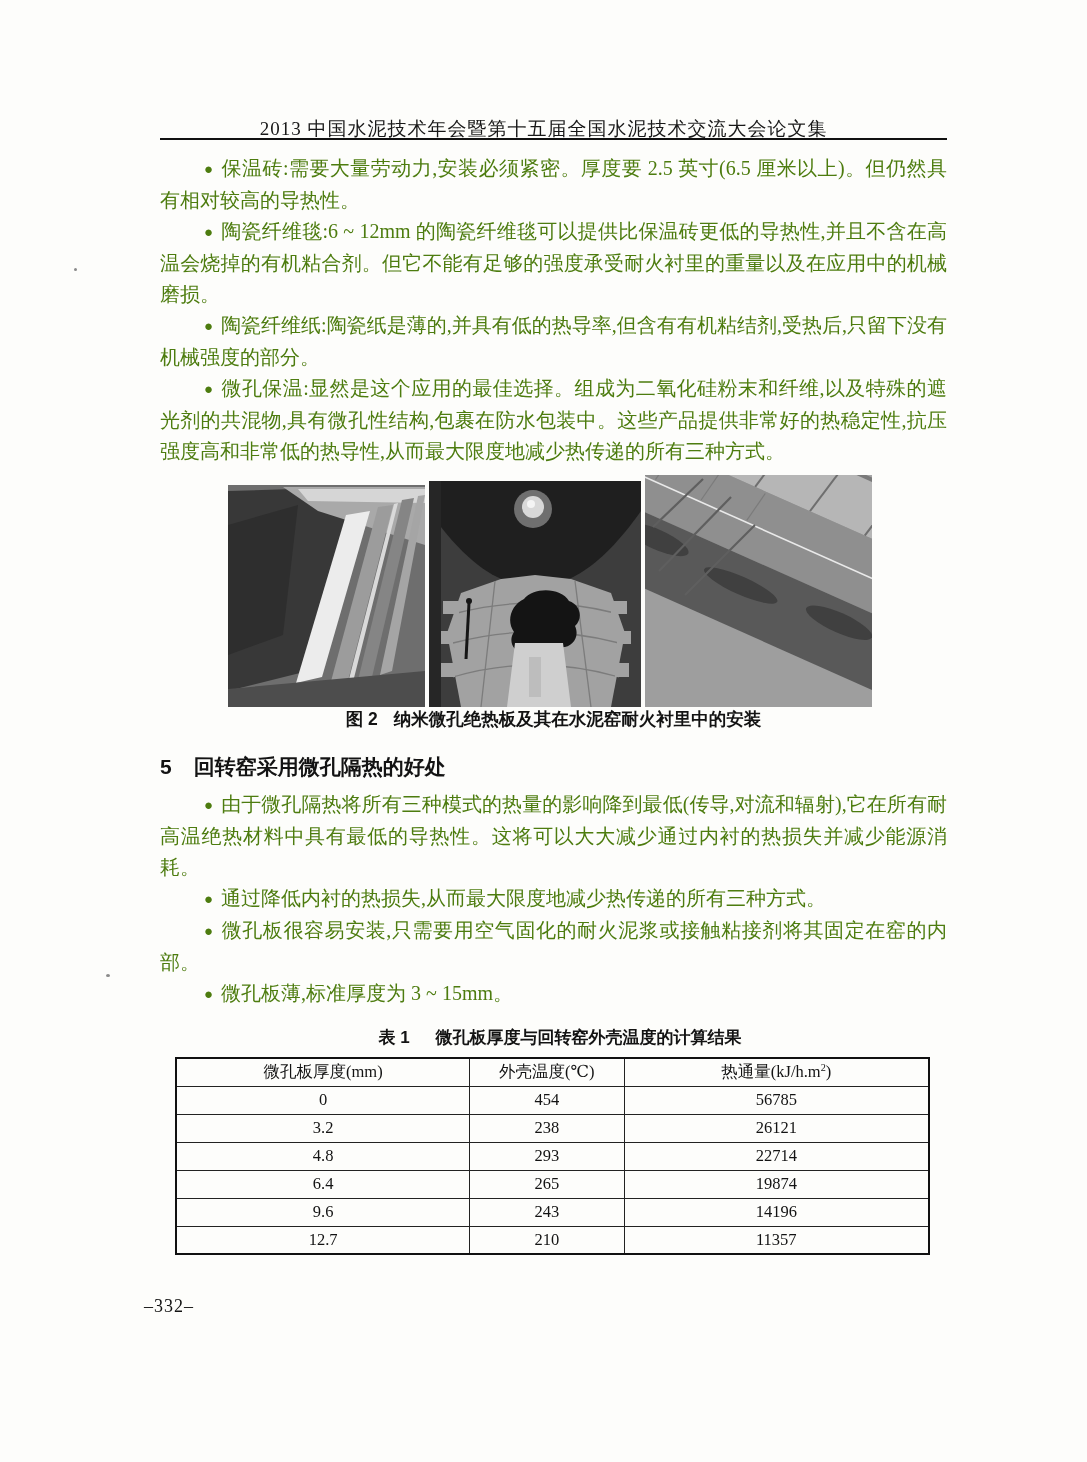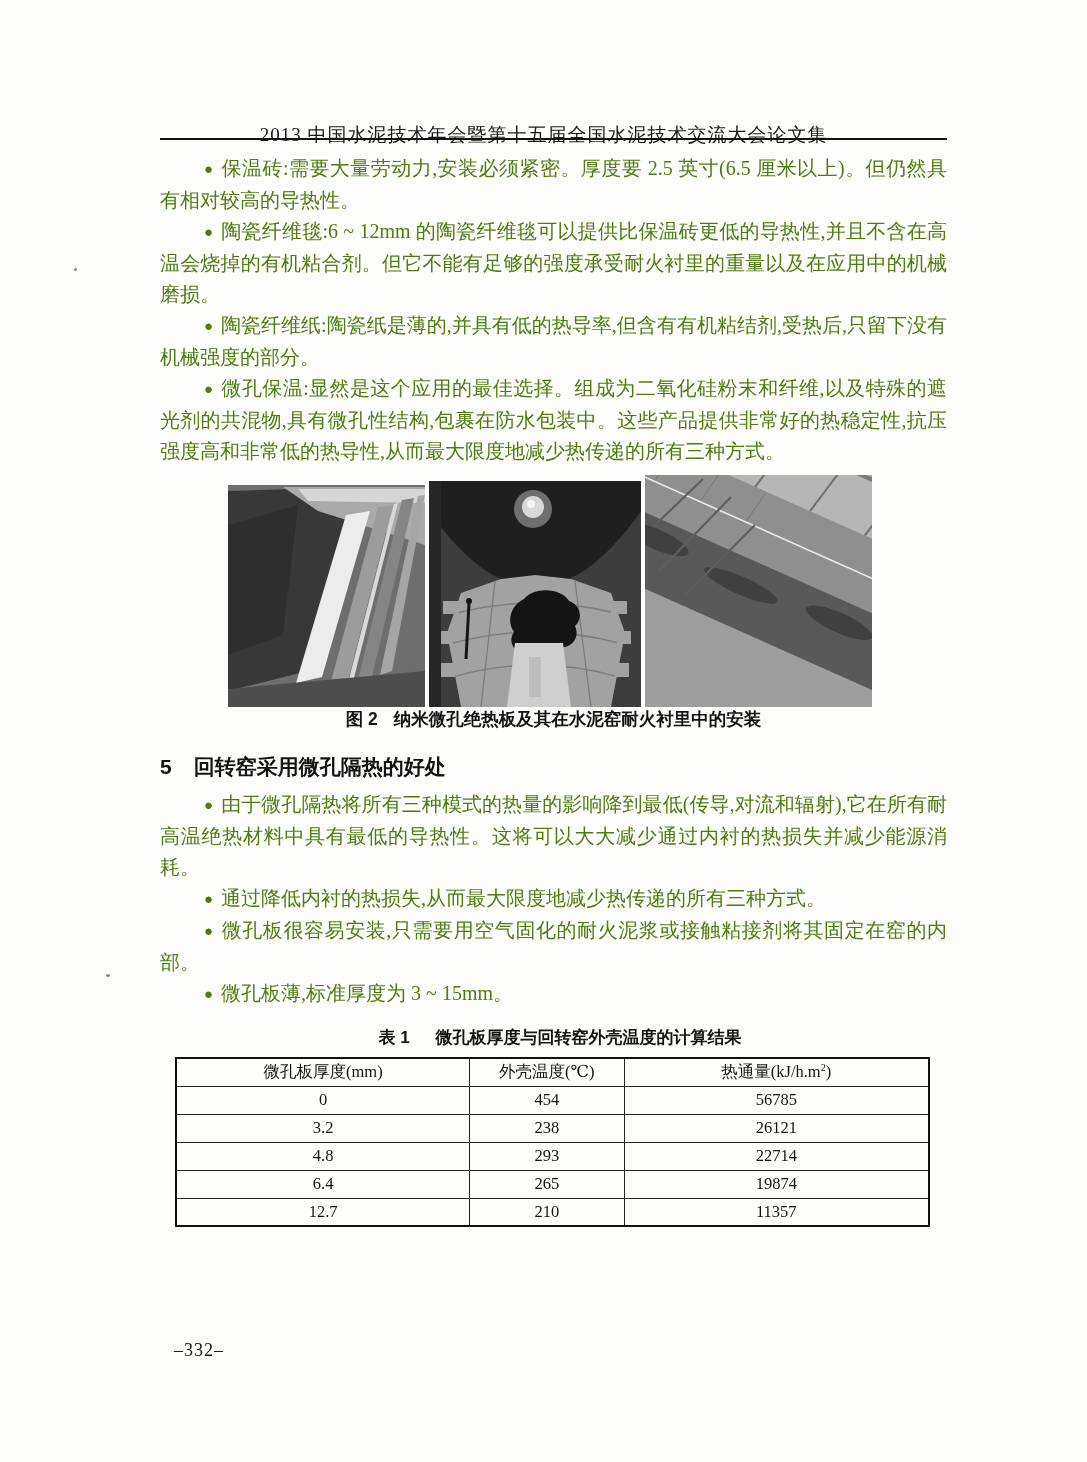--- a/index.html
+++ b/index.html
@@ -6,21 +6,21 @@
   html,body { background:#ffffff; }
   .page {
     position:relative;
     width:1087px; height:1462px;
     background:#fdfdfb;
     color:#131313;
     font-family:"Liberation Serif","DejaVu Serif",serif;
     overflow:hidden;
   }
   .running-header {
-    position:absolute; top:122px; left:0; width:100%;
+    position:absolute; top:116px; left:0; width:100%;
     text-align:center; font-size:19px; letter-spacing:1px;
     color:#181818;
   }
   .header-rule {
     position:absolute; top:138px; left:160px; width:787px; height:2px;
     background:#111;
   }
   .body-col {
     position:absolute; top:153px; left:160px; width:787px;
   }
@@ -60,22 +60,22 @@
     border:2.5px solid #111;
     font-size:16.5px;
   }
   table.data-table th, table.data-table td {
     border:1.5px solid #222;
     height:28px; text-align:center; vertical-align:middle;
     font-weight:normal; padding:0 14px;
   }
   table.data-table sup { font-size:0.62em; vertical-align:super; }
   .page-number {
-    position:absolute; left:174px; top:1296px;
-    font-size:18px; letter-spacing:1px;margin-top:44px;
+    position:absolute; left:144px; top:1296px;
+    font-size:18px; letter-spacing:1px;
   }
   .speck { position:absolute; background:#8a8a8a; border-radius:50%; }
   .speck-1 { left:74px; top:268px; width:3px; height:3px; }
   .speck-2 { left:106px; top:974px; width:4px; height:3px; }
 </style>
 </head>
 <body>
 
 <div class="page">
 
@@ -234,20 +234,25 @@
           <td>4.8</td>
           <td>293</td>
           <td>22714</td>
         </tr>
         <tr>
           <td>6.4</td>
           <td>265</td>
           <td>19874</td>
         </tr>
         <tr>
+          <td>9.6</td>
+          <td>243</td>
+          <td>14196</td>
+        </tr>
+        <tr>
           <td>12.7</td>
           <td>210</td>
           <td>11357</td>
         </tr>
       </tbody>
     </table>
 
   </div>
 
   <div class="page-number">–332–</div>

